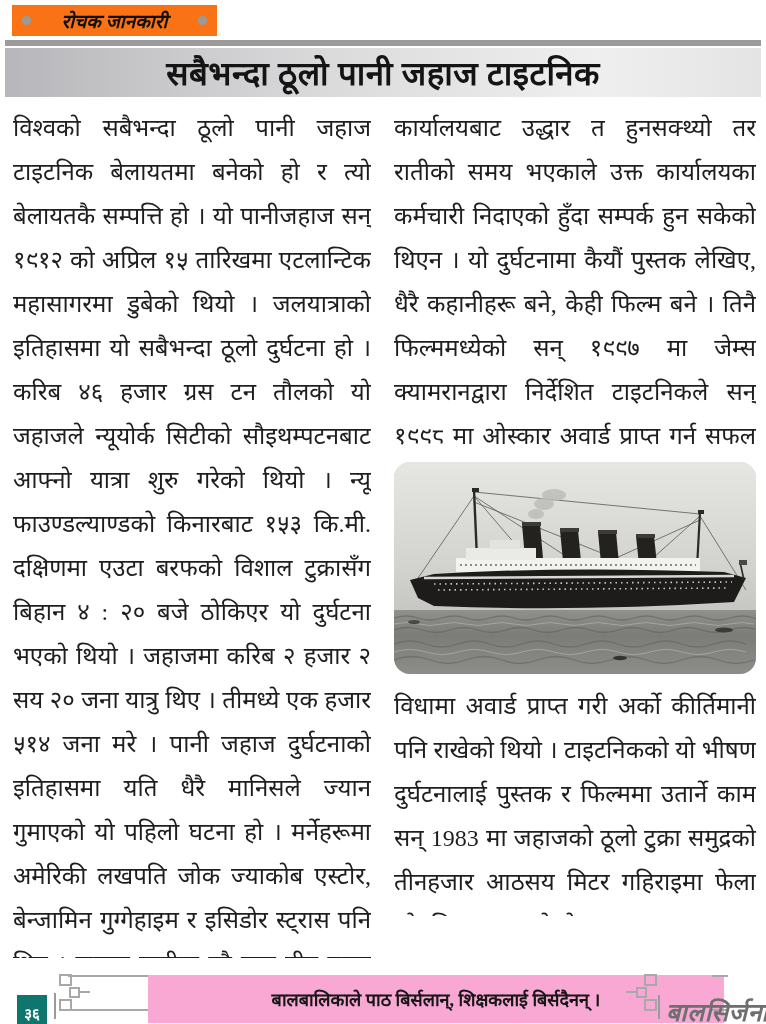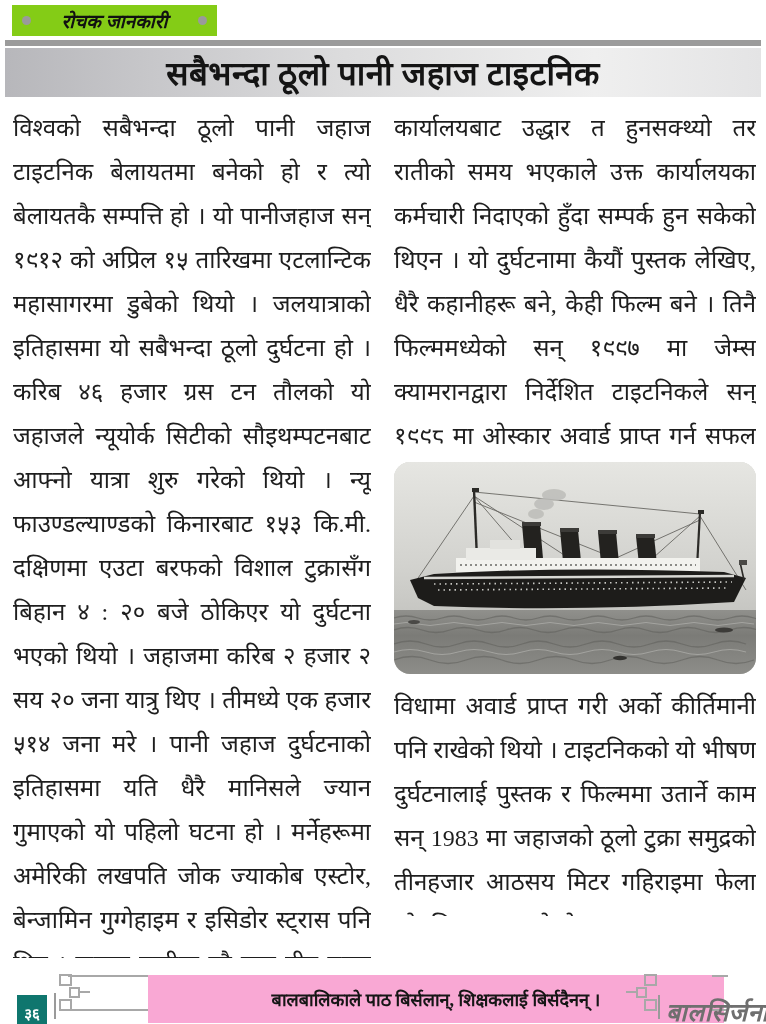--- a/index.html
+++ b/index.html
@@ -6,21 +6,21 @@
   body{
     width:766px;height:1024px;position:relative;background:#ffffff;
     font-family:"Liberation Serif","DejaVu Serif",serif;
     color:#1c1c1c;overflow:hidden;
   }
   .page{position:absolute;inset:0;}
 
   
   .kicker{
     position:absolute;left:12px;top:5px;width:205px;height:31px;
-    background:#84cc16;display:flex;align-items:center;justify-content:space-between;
+    background:#f97316;display:flex;align-items:center;justify-content:space-between;
     padding:0 10px;box-sizing:border-box;
   }
   .kicker .dot{width:9px;height:9px;border-radius:50%;background:#9a9a9a;flex:0 0 auto;}
   .kicker .kicker-text{
     flex:1;text-align:center;font-size:19px;font-weight:bold;font-style:italic;color:#111;
   }
   .top-rule{
     position:absolute;left:5px;top:40px;width:756px;height:6px;background:#9b9b9b;
   }
   .title-banner{

